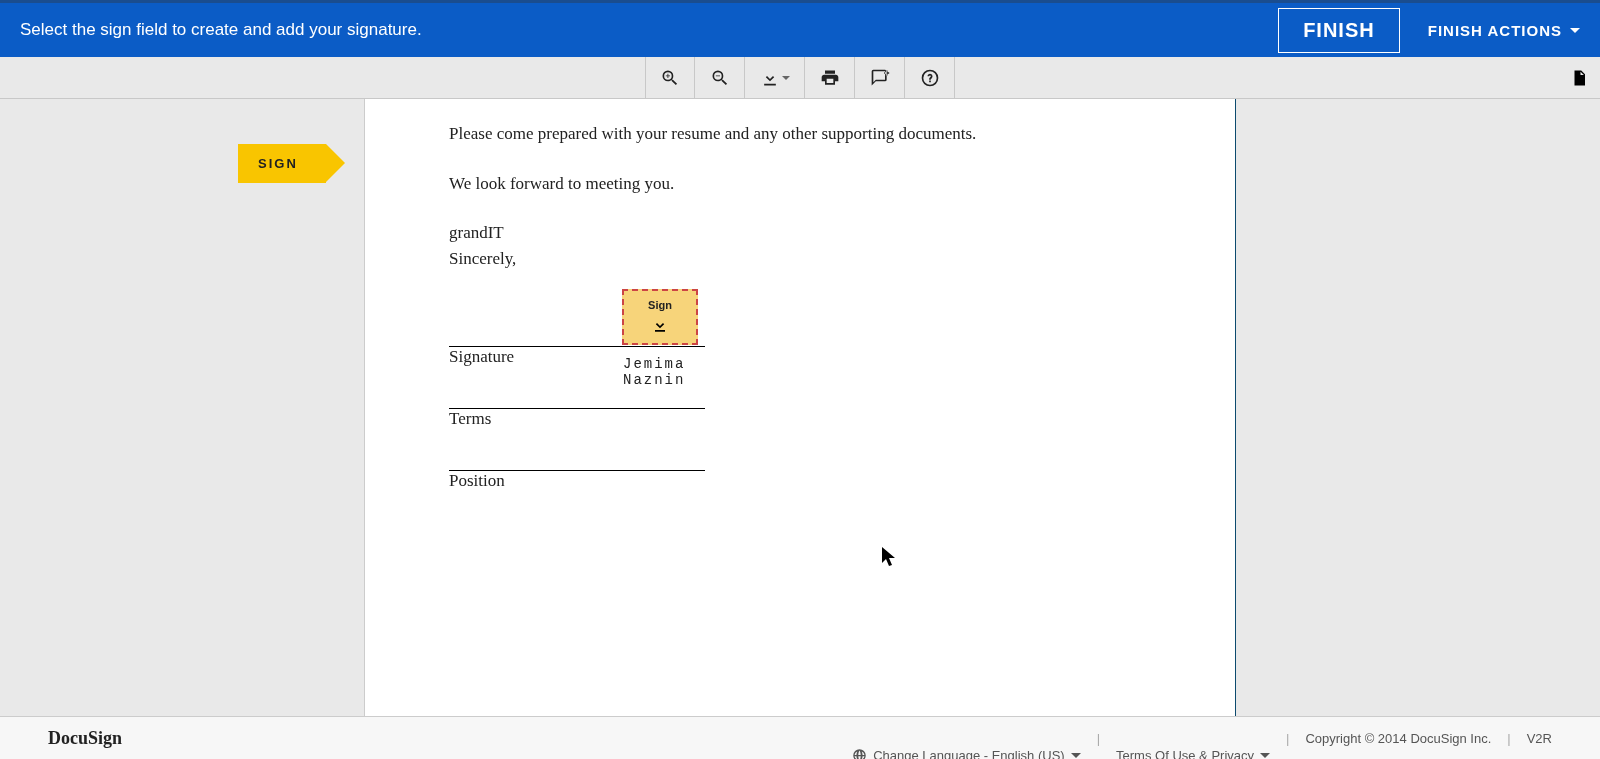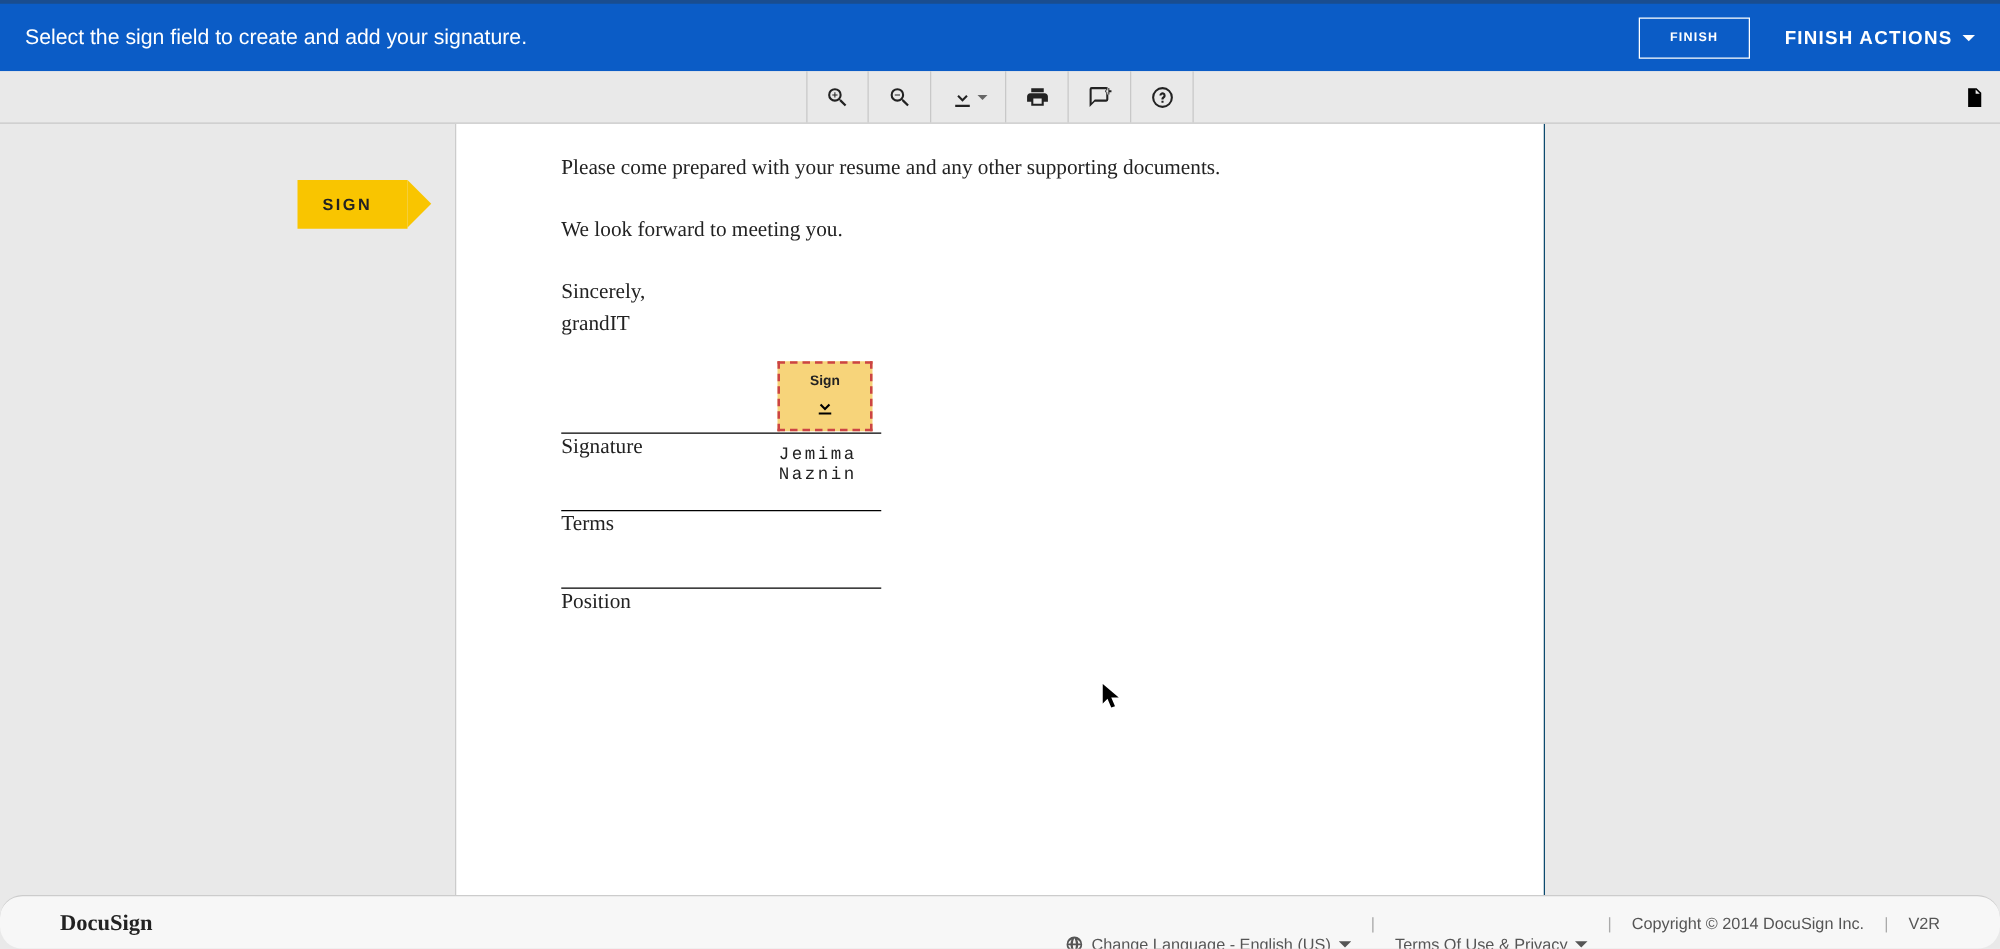--- a/index.html
+++ b/index.html
@@ -30,21 +30,21 @@
     .top-banner-actions {
       display: flex;
       align-items: center;
       gap: 28px;
     }
     .finish-button {
       border: 1.5px solid #fff;
       color: #fff;
       background: transparent;
       padding: 10px 24px;
-      font-size: 10px;
+      font-size: 20px;
       letter-spacing: 1px;
       font-weight: 600;
       cursor: pointer;
     }
     .other-actions {
       color: #fff;
       font-size: 15px;
       font-weight: 600;
       letter-spacing: 1px;
       display: flex;
@@ -188,21 +188,20 @@
       width: 100%;
       height: 43px;
       background: #f7f7f7;
       border-top: 1px solid #ccc;
       display: flex;
       align-items: center;
       justify-content: space-between;
       padding: 0 48px 0 48px;
       font-size: 13px;
       color: #555;
-      border-radius: 18px;
     }
     .footer-brand {
       font-weight: 700;
       font-size: 18px;
       color: #222;
       font-family: Georgia, serif;
     }
     .footer-right {
       display: flex;
       align-items: center;
@@ -285,22 +284,22 @@
 
 <div class="main-area">
   <div class="sign-tag">
     <span>SIGN</span>
   </div>
 
   <div class="doc-page">
     <div class="doc-text">
       <p class="doc-para">Please come prepared with your resume and any other supporting documents.</p>
       <p class="doc-para">We look forward to meeting you.</p>
+      <p>grandIT</p>
       <p>Sincerely,</p>
-      <p>grandIT</p>
     </div>
 
     <div class="sig-block">
       <div class="sig-line-wrap">
         <div class="sig-line">
           <div class="sign-here-badge">
             <span class="sh-label">Sign</span>
             <svg width="20" height="20" viewBox="0 0 24 24">
                 <path d="M12 3v10.17l3.59-3.58L17 11l-5 5-5-5 1.41-1.41L12 13.17V3zM6 18h12v2H6z"></path>
               </svg>

